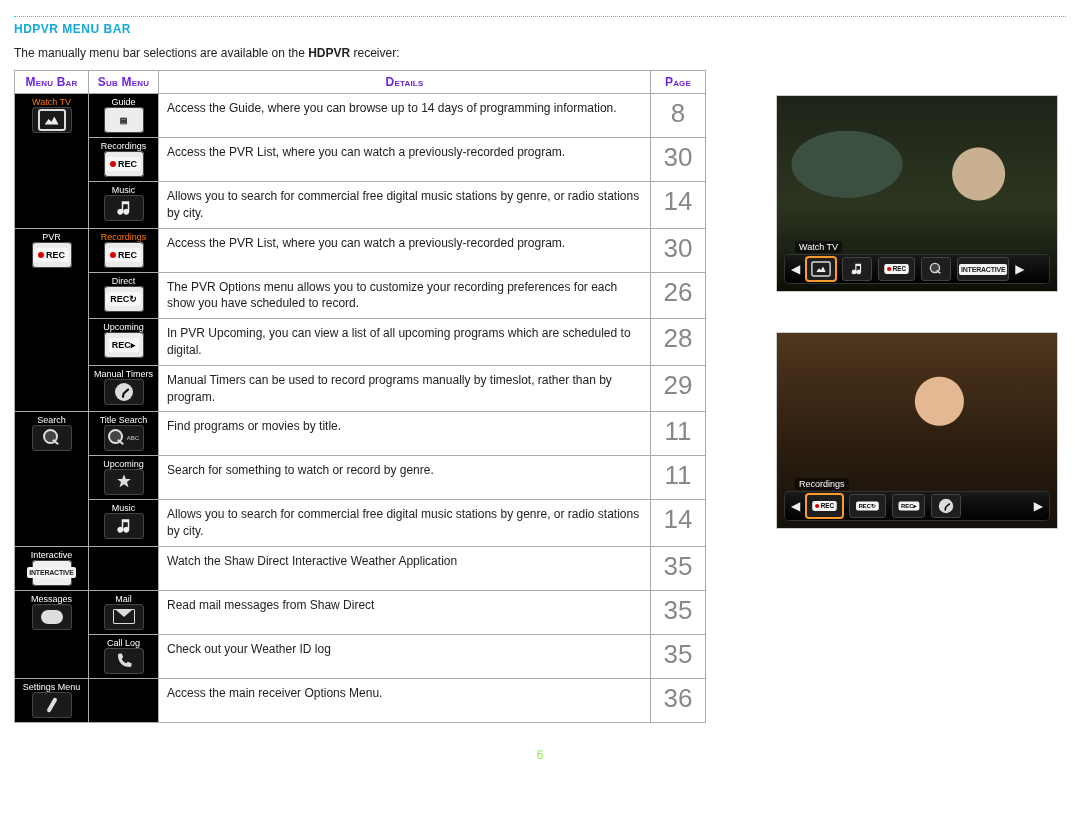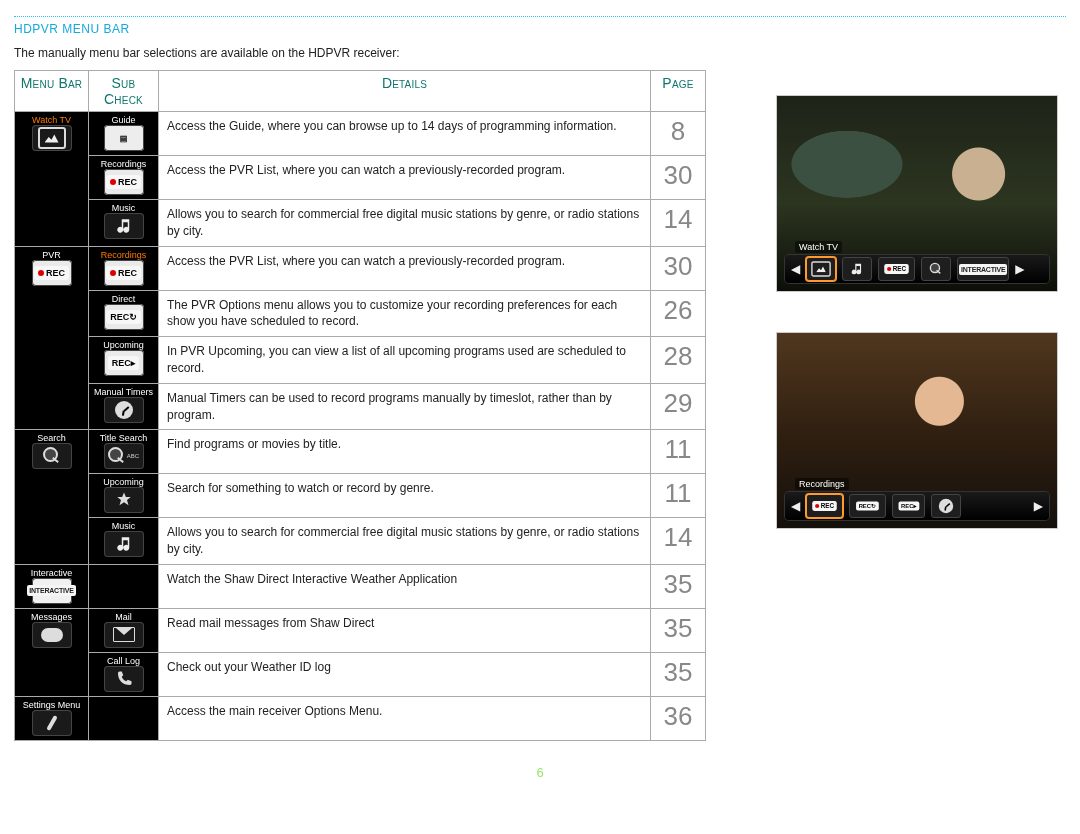--- a/index.html
+++ b/index.html
@@ -15,30 +15,30 @@
   .hr-dotted {
     height:1px;
     border-top: 1px dotted #29c2f0;
     margin-bottom:4px;
     margin-top:2px;
   }
   h2.section-title{
     color:#15a9dc;
     font-size:12px;
     letter-spacing:0.5px;
-    font-weight:400;
+    font-weight:700;
     margin:0 0 10px 0;
     text-transform:uppercase;
   }
   .intro{
     font-size:12px;
     color:#222;
     margin-bottom:10px;
   }
-  .intro .bold{font-weight:normal;}
+  .intro .bold{font-weight:bold;}
   .cols{
     display:flex;
     gap:70px;
     align-items:flex-start;
   }
   .left{
     flex: 1 1 auto;
   }
   .right{
     width: 290px;
@@ -49,23 +49,23 @@
     border-collapse: collapse;
     width: 100%;
     table-layout: fixed;
   }
   table.menu-table th, table.menu-table td{
     border:1px solid #aaa;
     vertical-align: top;
   }
   table.menu-table th{
     background:#fff;
-    color:#0f766e;
-    font-weight:400;
-    font-size:14px;
+    color:#6d28d9;
+    font-weight:700;
+    font-size:12px;
     text-align:center;
     padding:4px 2px;
     font-variant: small-caps;
     letter-spacing:0.2px;
   }
   col.c-menubar{width:74px;}
   col.c-submenu{width:70px;}
   col.c-details{width:auto;}
   col.c-page{width:55px;}
   td.black-cell{
@@ -196,21 +196,21 @@
 <table class="menu-table">
   <colgroup>
     <col class="c-menubar">
           <col class="c-submenu">
           <col class="c-details">
           <col class="c-page">
   </colgroup>
   <thead>
     <tr>
       <th>Menu Bar</th>
-      <th>Sub Check</th>
+      <th>Sub Menu</th>
       <th>Details</th>
       <th>Page</th>
     </tr>
   </thead>
   <tbody id="tbody">
           <tr>
             <td rowspan="3" class="black-cell sel"><span style="color:#ff7a00">Watch TV</span><div class="icon-box">
                 <div class="icon-tv">
                   <div></div>
                 </div>
@@ -249,21 +249,21 @@
             <td class="black-cell"><span style="">Direct</span><div class="icon-box" style="background:#eaeaea">
                 <span class="icon-rec">REC↻</span>
               </div></td>
             <td class="details">The PVR Options menu allows you to customize your recording preferences for each show you have scheduled to record.</td>
             <td class="page">26</td>
           </tr>
           <tr>
             <td class="black-cell"><span style="">Upcoming</span><div class="icon-box" style="background:#eaeaea">
                 <span class="icon-rec">REC▸</span>
               </div></td>
-            <td class="details">In PVR Upcoming, you can view a list of all upcoming programs used are scheduled to record.</td>
+            <td class="details">In PVR Upcoming, you can view a list of all upcoming programs which are scheduled to digital.</td>
             <td class="page">28</td>
           </tr>
           <tr>
             <td class="black-cell"><span style="">Manual Timers</span><div class="icon-box">
                 <div class="icon-clock"></div>
               </div></td>
             <td class="details">Manual Timers can be used to record programs manually by timeslot, rather than by program.</td>
             <td class="page">29</td>
           </tr>
           <tr>

